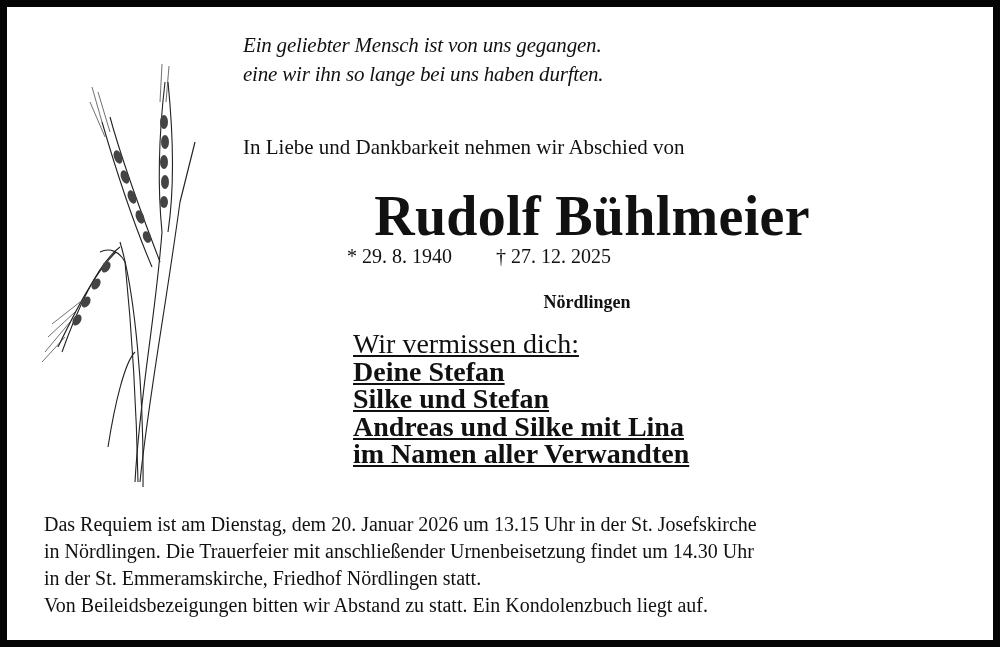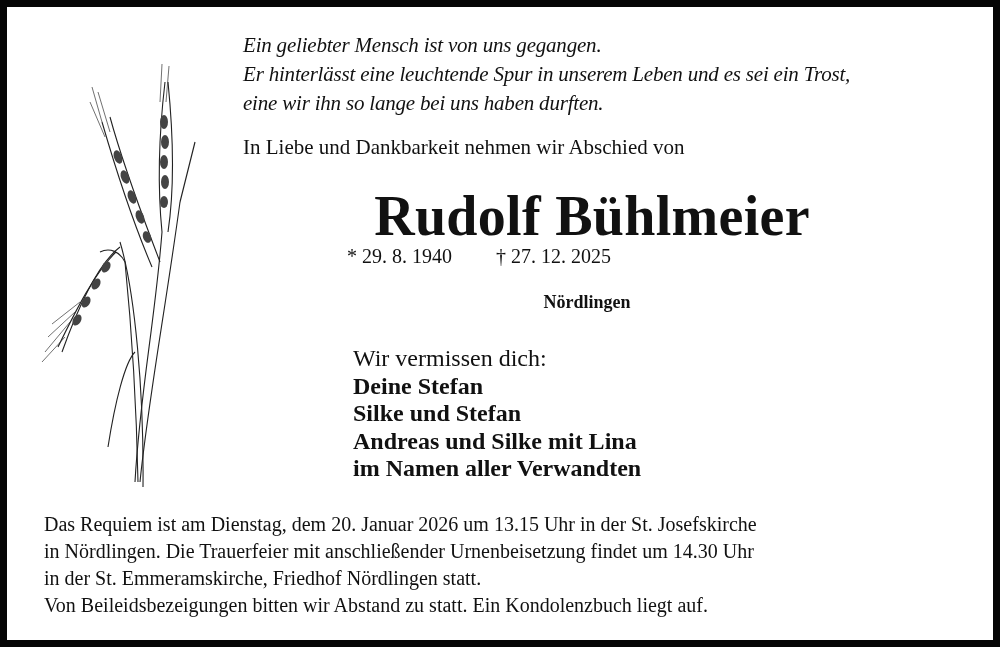--- a/index.html
+++ b/index.html
@@ -26,21 +26,21 @@
     .dates {
       position: absolute; left: 340px; top: 238px; width: 480px; 
       font-size: 20px; white-space: nowrap;
     }
     .dates .gap { display: inline-block; width: 44px; }
     .place {
       position: absolute; left: 340px; top: 285px; width: 480px; text-align: center;
       font-weight: bold; font-size: 18px;
     }
     .mourners {
-      position: absolute; left: 346px; top: 338px; font-size: 24px; line-height: 27.5px;
+      position: absolute; left: 346px; top: 323px; font-size: 28px; line-height: 27.5px; text-decoration: underline;
     }
     .mourners .lead { font-weight: normal; }
     .mourners .m { font-weight: bold; white-space: nowrap; }
     .service {
       position: absolute; left: 37px; top: 504px; font-size: 20px; line-height: 27px;
     }
     .service div { white-space: nowrap; }
     .wheat { position: absolute; left: 33px; top: 55px; width: 180px; height: 440px; }
   </style>
 </head>
@@ -91,21 +91,20 @@
       <ellipse cx="107" cy="175" rx="4" ry="6" transform="rotate(-20 107 175)"></ellipse>
       <ellipse cx="66" cy="205" rx="4" ry="6" transform="rotate(30 66 205)"></ellipse>
       <ellipse cx="56" cy="222" rx="4" ry="6" transform="rotate(30 56 222)"></ellipse>
       <ellipse cx="46" cy="240" rx="4" ry="6" transform="rotate(30 46 240)"></ellipse>
       <ellipse cx="37" cy="258" rx="4" ry="6" transform="rotate(30 37 258)"></ellipse>
     </g>
   </svg>
 
   <div class="motto">
     <div>Ein geliebter Mensch ist von uns gegangen.</div>
-    <div>Er hinterlässt eine leuchtende Spur in unserem Leben und es sei ein Trost,</div>
     <div>eine wir ihn so lange bei uns haben durften.</div>
   </div>
 
   <div class="intro">In Liebe und Dankbarkeit nehmen wir Abschied von</div>
 
   <div class="name">Rudolf Bühlmeier</div>
 
   <div class="dates">
     <span>* 29. 8. 1940</span><span class="gap"></span><span>† 27. 12. 2025</span>
   </div>

